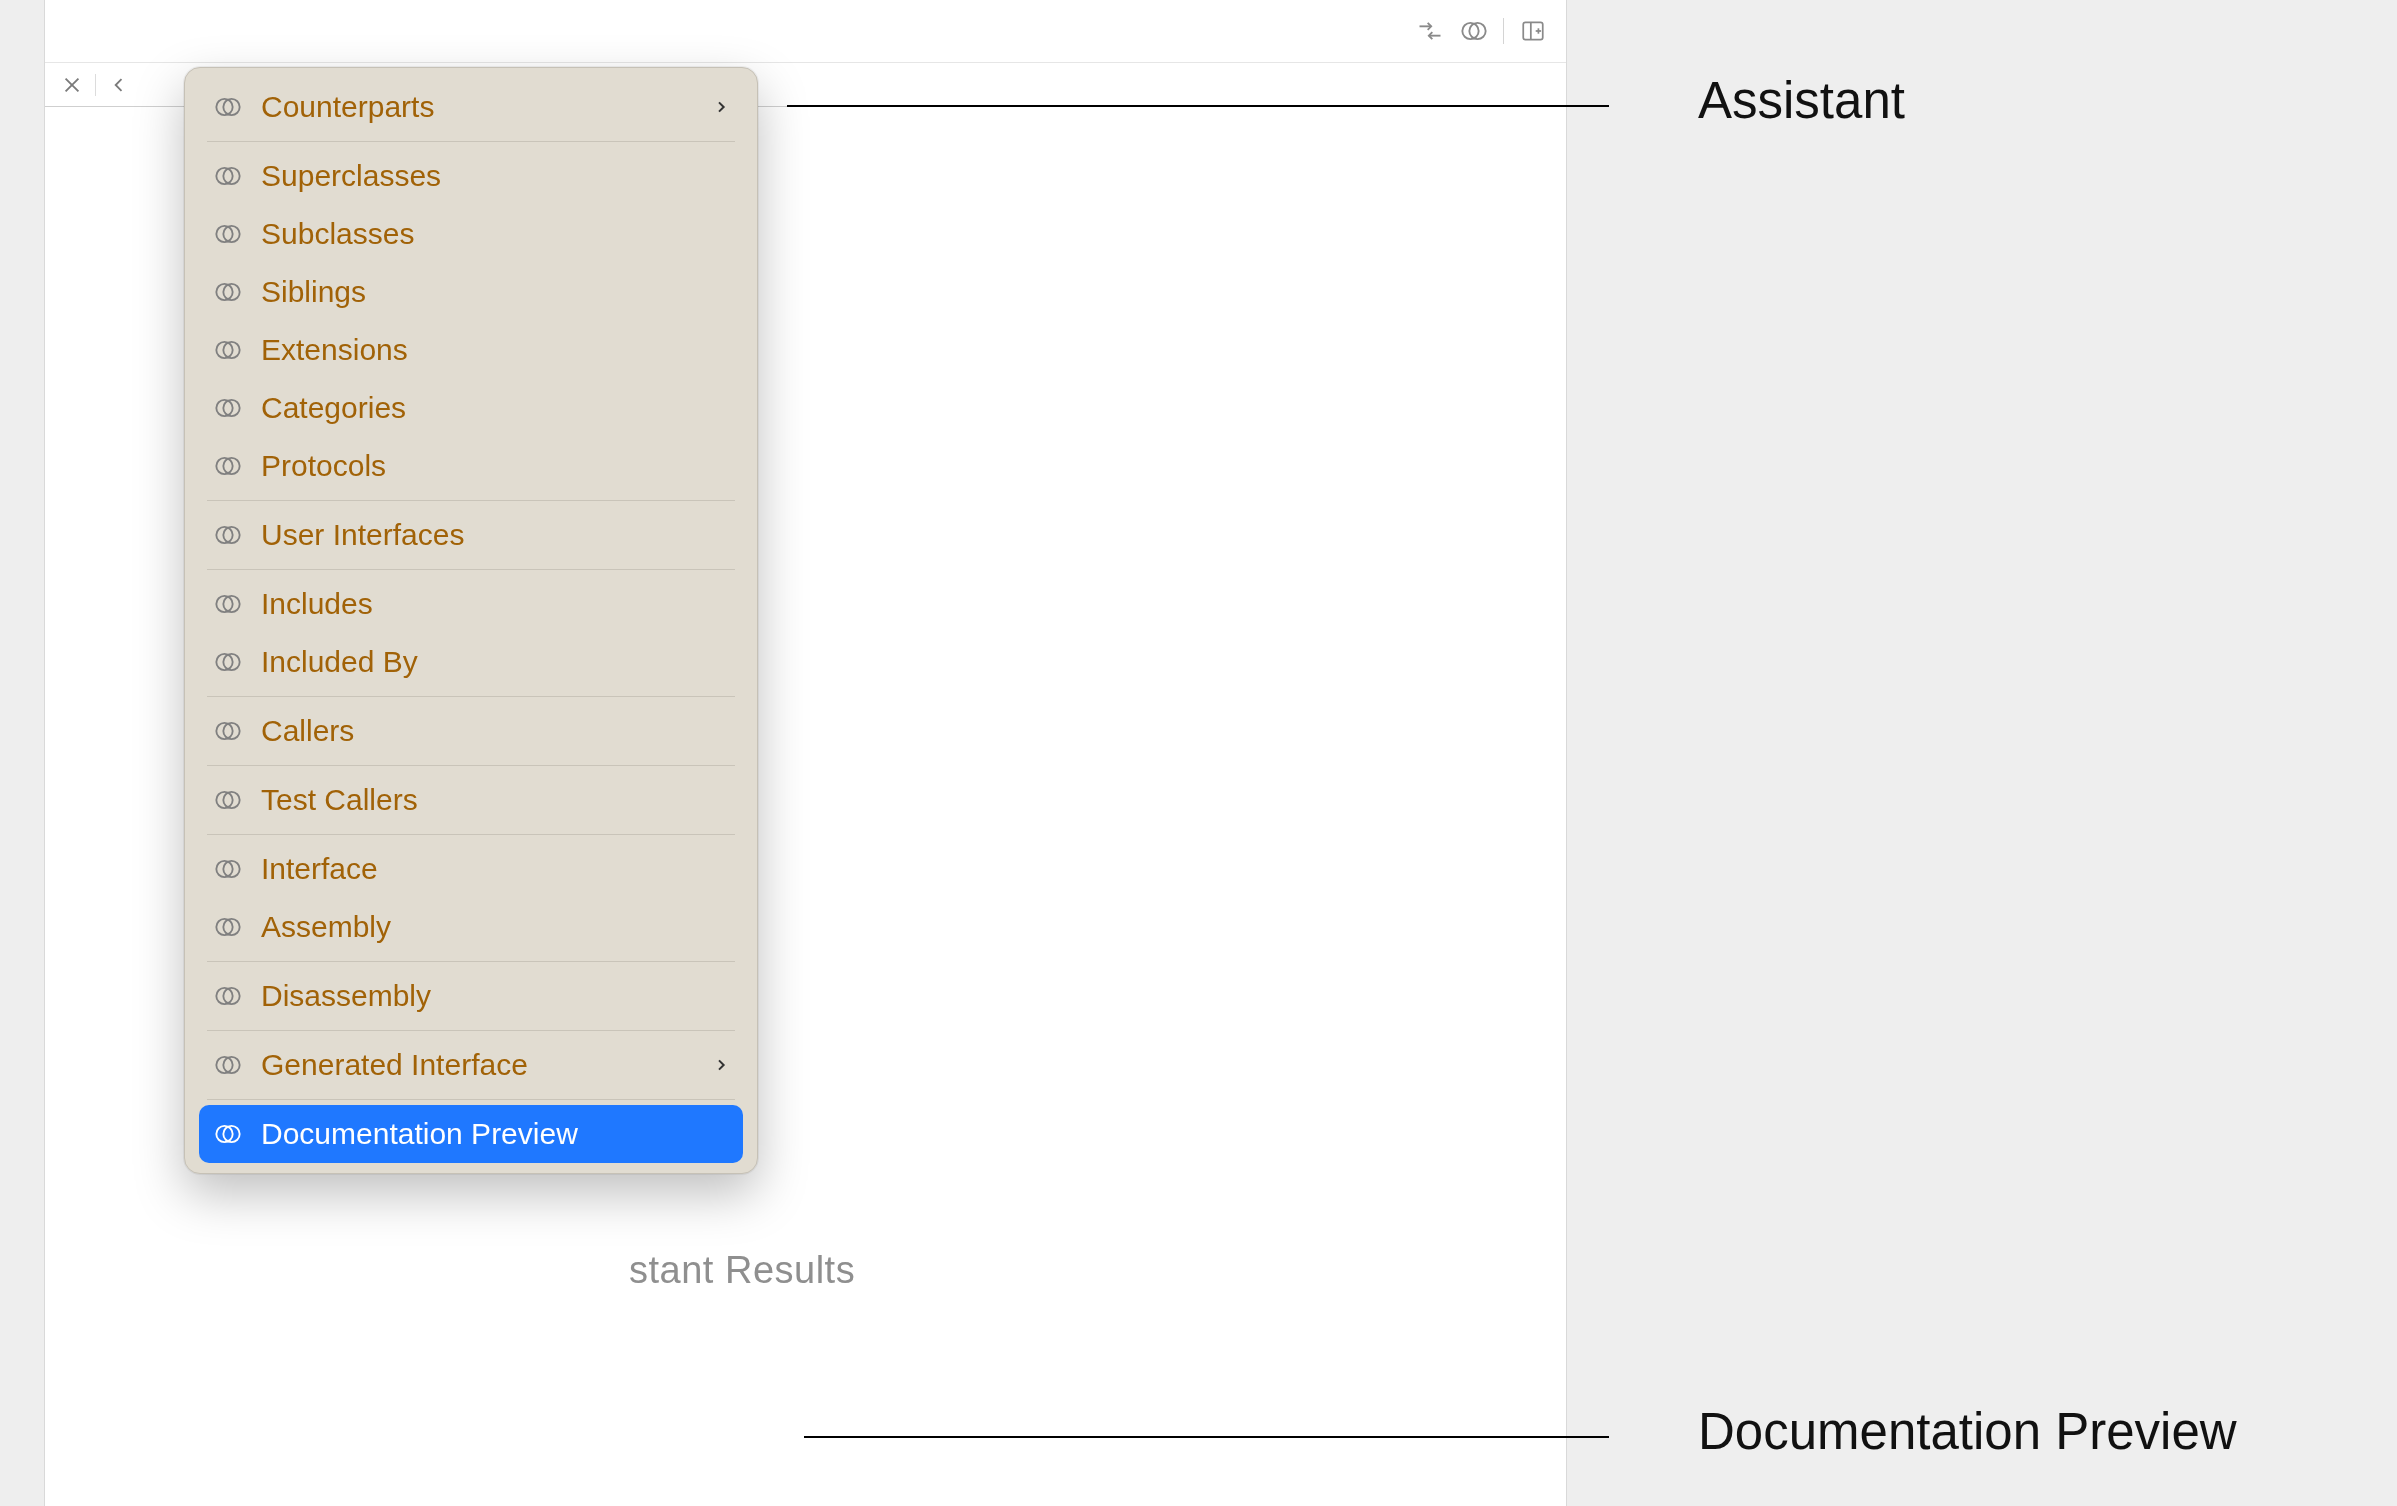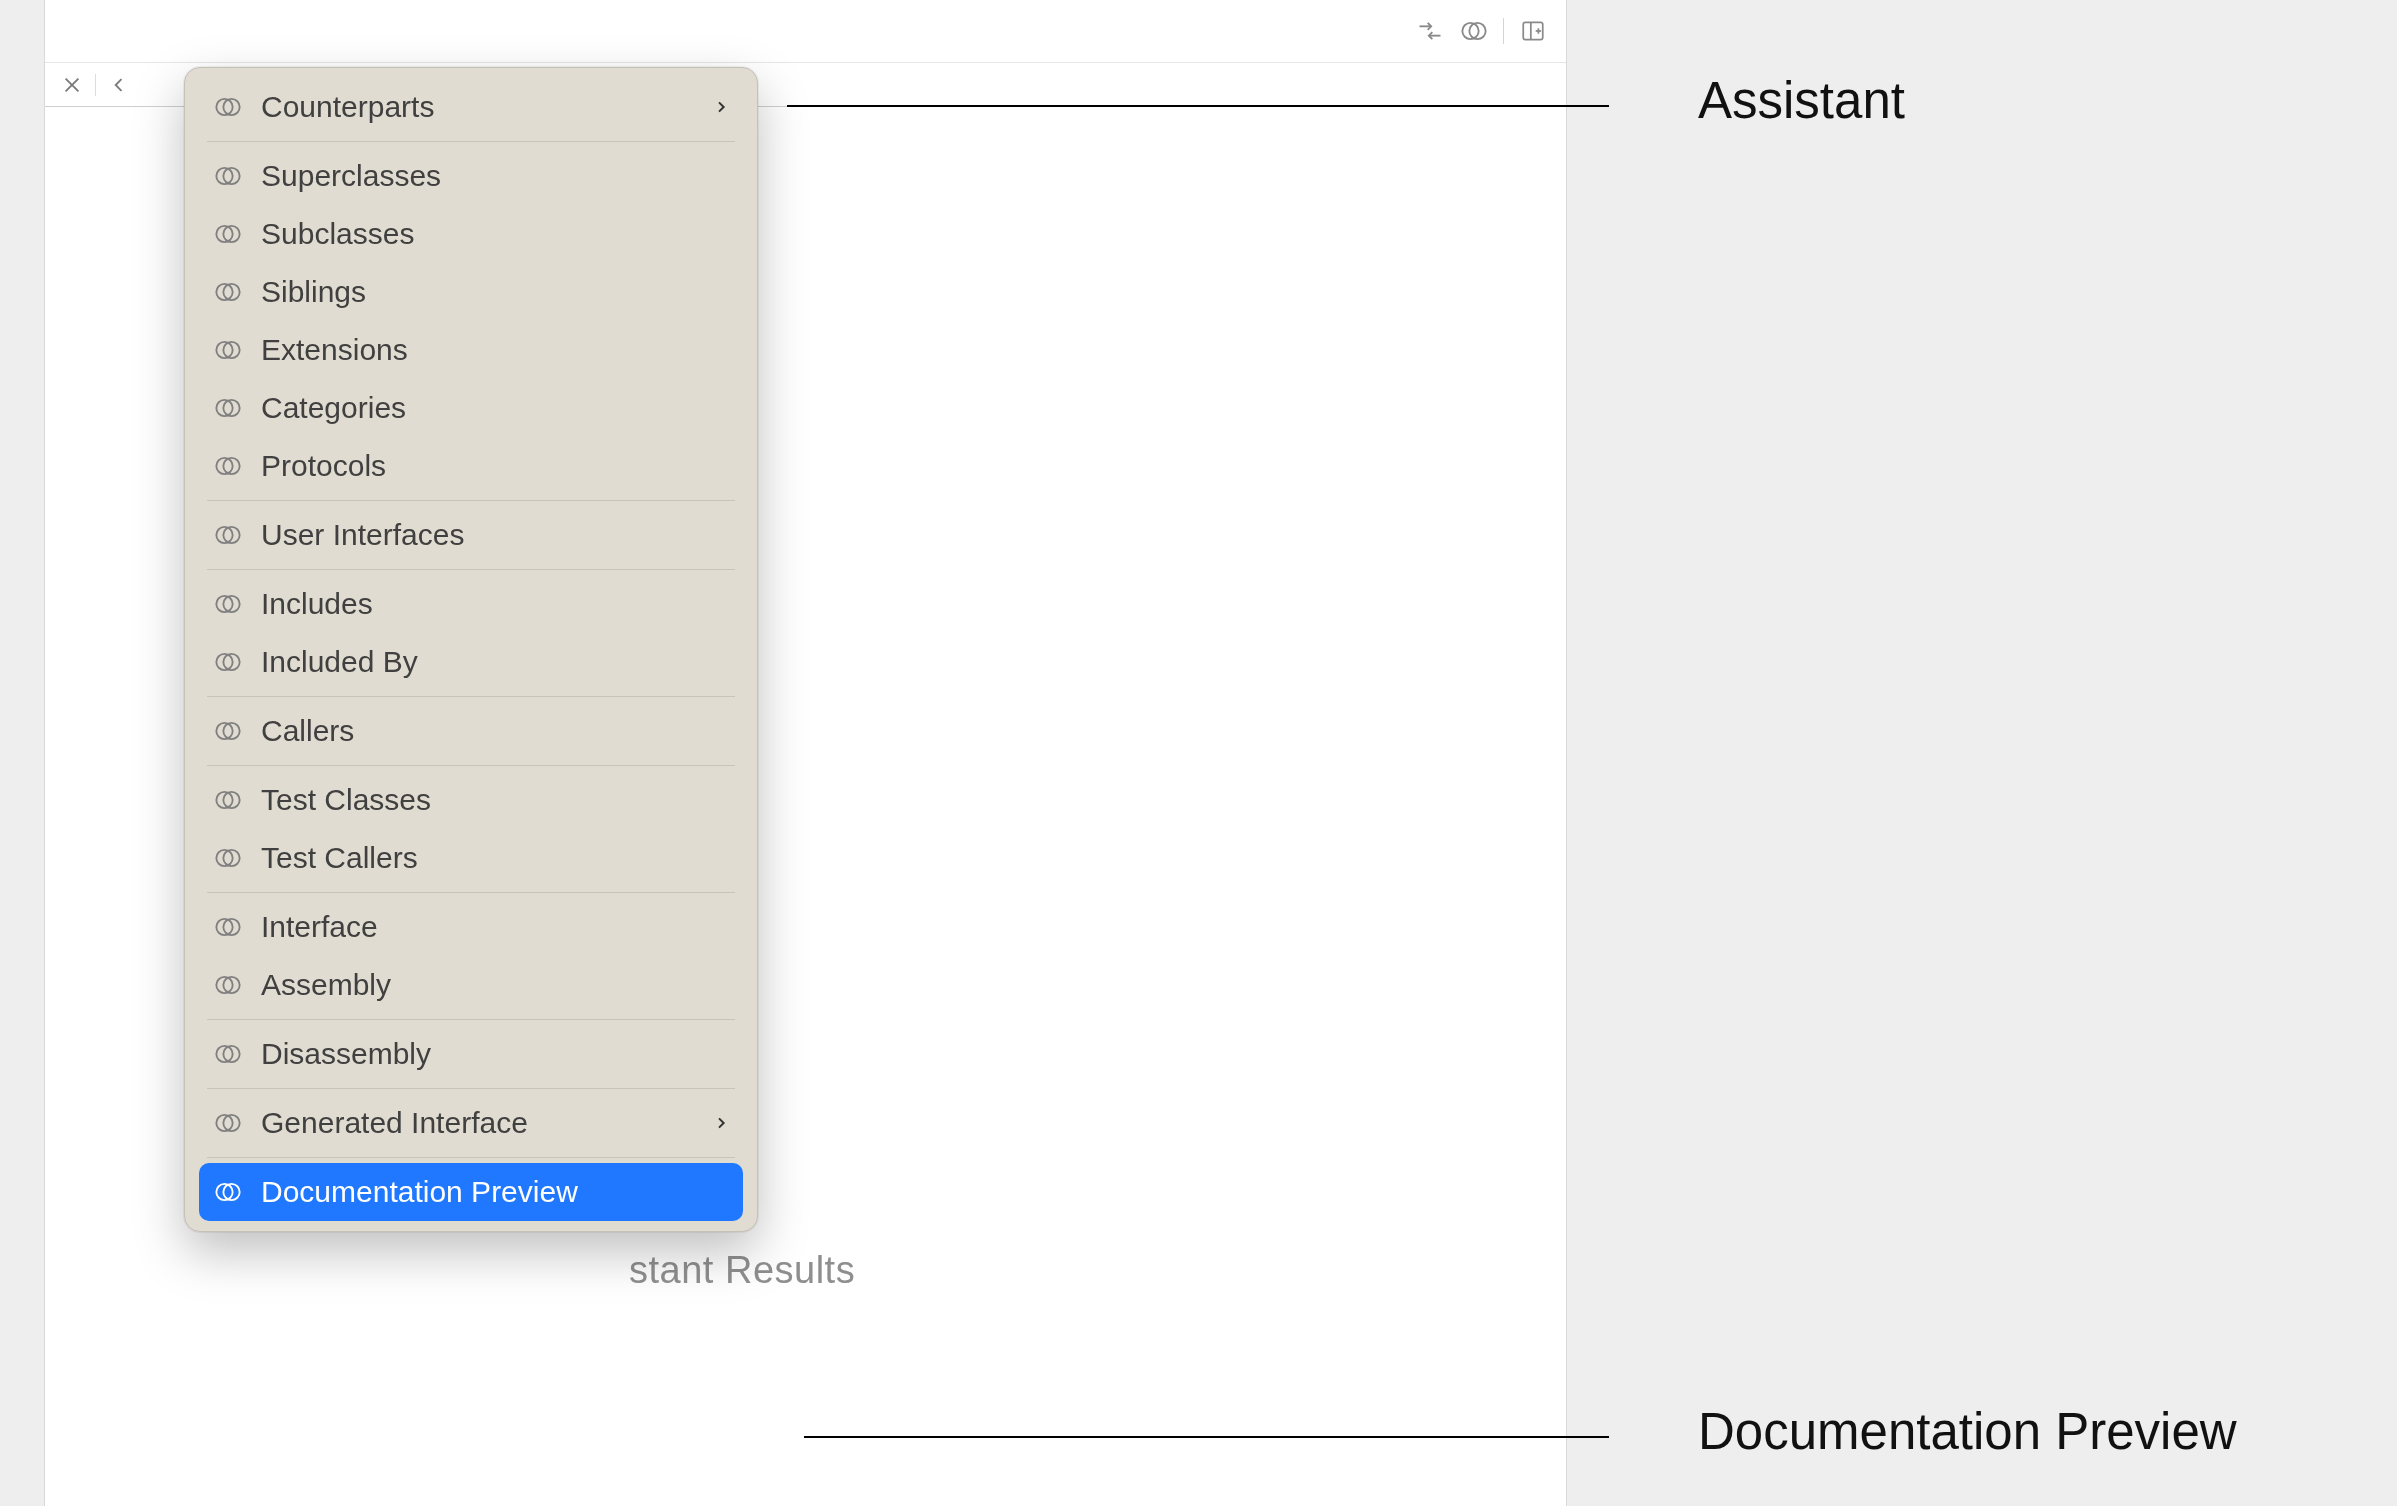--- a/index.html
+++ b/index.html
@@ -77,21 +77,21 @@
     border-radius: 16px;
     box-shadow: 0 20px 50px rgba(0,0,0,0.25), 0 0 0 1px rgba(0,0,0,0.05);
     padding: 10px 14px;
   }
   .menu-item {
     display: flex;
     align-items: center;
     height: 58px;
     padding: 0 14px;
     font-size: 30px;
-    color: #404040;
+    color: #a16207;
     border-radius: 10px;
     gap: 18px;
     position: relative;
   }
   .menu-item.selected {
     background: #1f78ff;
     color: #ffffff;
   }
   .menu-item.selected .m-icon { color: #ffffff; }
   .menu-item .m-icon {
@@ -298,29 +298,20 @@
       <span>Callers</span>
     </div>
     <div class="menu-sep"></div>
     <div class="menu-item">
       <span class="m-icon">
         <svg width="28" height="28" viewBox="0 0 24 24" fill="none" stroke="currentColor" stroke-width="1.6">
           <circle cx="9" cy="12" r="7"></circle>
           <circle cx="15" cy="12" r="7"></circle>
         </svg>
       </span>
-      <span>Test Classes</span>
-    </div>
-    <div class="menu-item">
-      <span class="m-icon">
-        <svg width="28" height="28" viewBox="0 0 24 24" fill="none" stroke="currentColor" stroke-width="1.6">
-          <circle cx="9" cy="12" r="7"></circle>
-          <circle cx="15" cy="12" r="7"></circle>
-        </svg>
-      </span>
       <span>Test Callers</span>
     </div>
     <div class="menu-sep"></div>
     <div class="menu-item">
       <span class="m-icon">
         <svg width="28" height="28" viewBox="0 0 24 24" fill="none" stroke="currentColor" stroke-width="1.6">
           <circle cx="9" cy="12" r="7"></circle>
           <circle cx="15" cy="12" r="7"></circle>
         </svg>
       </span>

